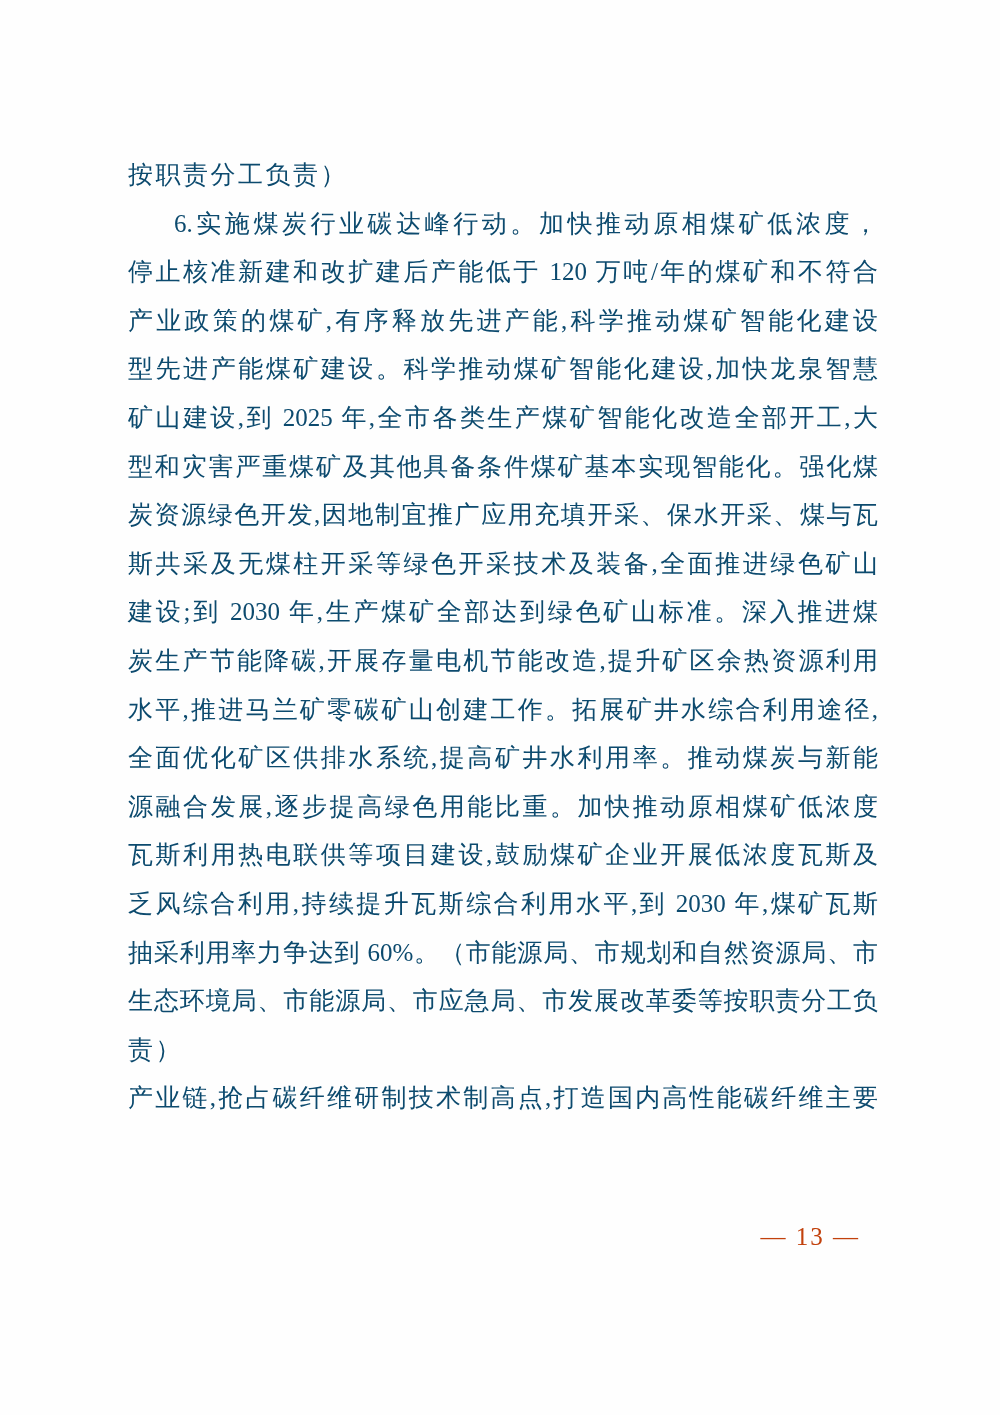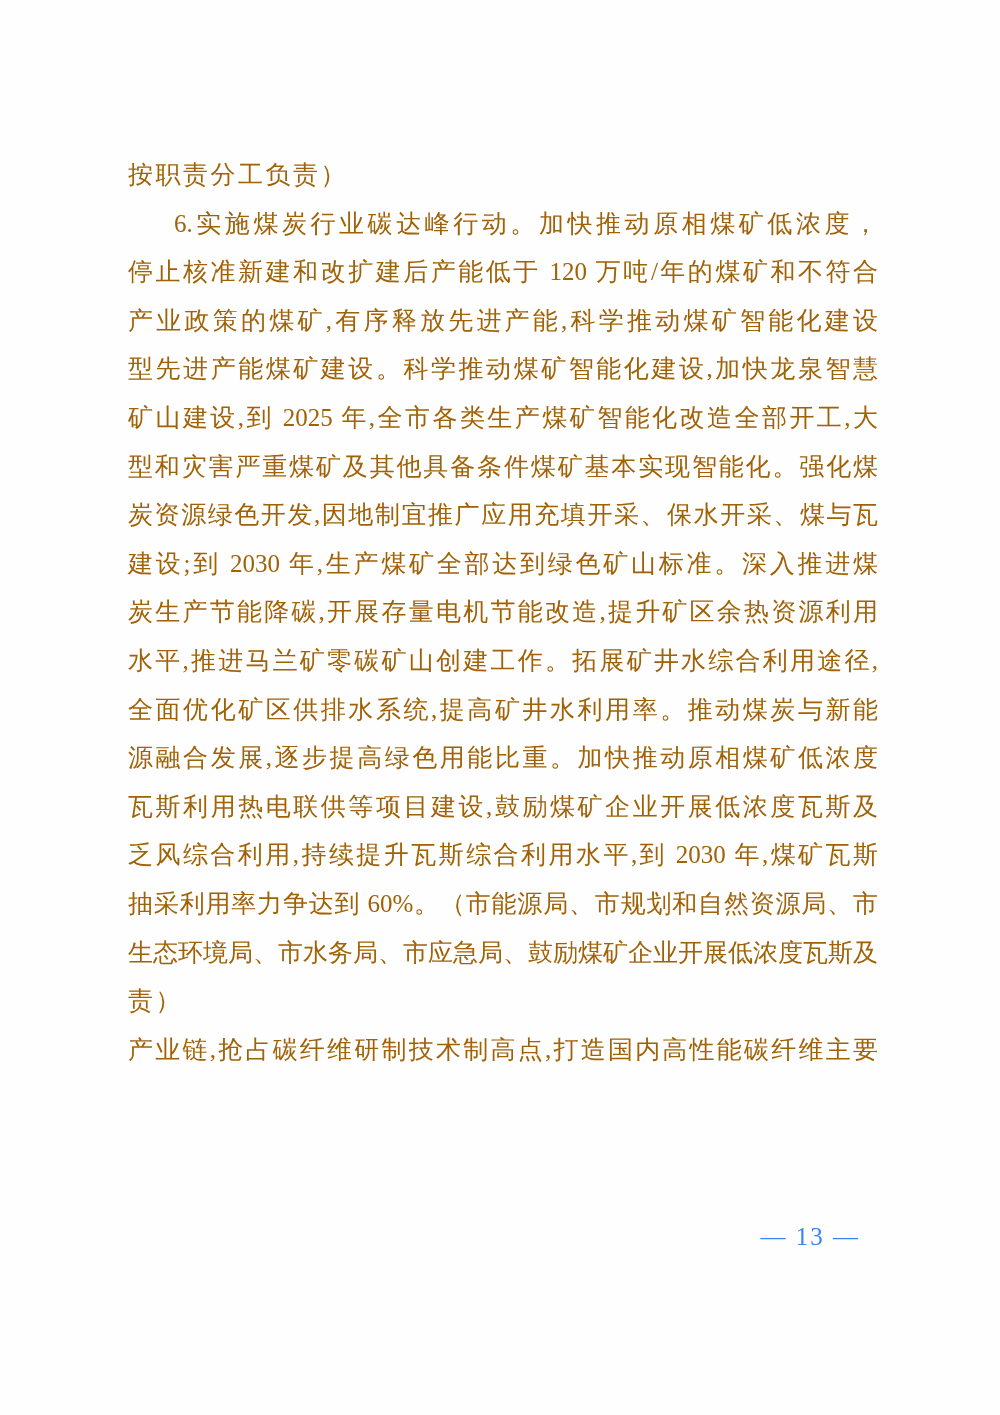--- a/index.html
+++ b/index.html
@@ -14,21 +14,21 @@
   .text-block {
     position: absolute;
     left: 128px;
     top: 151px;
     width: 750px;
   }
   .line {
     height: 48.6px;
     line-height: 48.6px;
     font-size: 25px;
-    color: #a16207;
+    color: #0c4a6e;
     text-align: justify;
     text-align-last: justify;
     white-space: nowrap;
   }
   .line.short {
     text-align: left;
     text-align-last: left;
     letter-spacing: 2.5px;
   }
   .line.indent { text-indent: 46px; }
@@ -36,50 +36,51 @@
   .heading-line {
     font-weight: bold;
     letter-spacing: 1.5px;
   }
   .page-number {
     position: absolute;
     top: 1222px;
     right: 140px;
     font-size: 25px;
     line-height: 30px;
-    color: #3b82f6;
+    color: #c2410c;
     letter-spacing: 2px;
     margin-left: 7px;
   }
 </style>
 </head>
 <body>
 
 <div class="page">
   <div class="text-block">
 
     <div class="line short">按职责分工负责）</div>
 
     <div class="line indent"><span class="lead">6.实施煤炭行业碳达峰行动。</span><span>加快推动原相煤矿低浓度，</span></div>
 
     <div class="line">停止核准新建和改扩建后产能低于 120 万吨/年的煤矿和不符合</div>
     <div class="line">产业政策的煤矿,有序释放先进产能,科学推动煤矿智能化建设</div>
     <div class="line">型先进产能煤矿建设。科学推动煤矿智能化建设,加快龙泉智慧</div>
     <div class="line">矿山建设,到 2025 年,全市各类生产煤矿智能化改造全部开工,大</div>
     <div class="line">型和灾害严重煤矿及其他具备条件煤矿基本实现智能化。强化煤</div>
     <div class="line">炭资源绿色开发,因地制宜推广应用充填开采、保水开采、煤与瓦</div>
+    <div class="line">斯共采及无煤柱开采等绿色开采技术及装备,全面推进绿色矿山</div>
     <div class="line">建设;到 2030 年,生产煤矿全部达到绿色矿山标准。深入推进煤</div>
     <div class="line">炭生产节能降碳,开展存量电机节能改造,提升矿区余热资源利用</div>
     <div class="line">水平,推进马兰矿零碳矿山创建工作。拓展矿井水综合利用途径,</div>
     <div class="line">全面优化矿区供排水系统,提高矿井水利用率。推动煤炭与新能</div>
     <div class="line">源融合发展,逐步提高绿色用能比重。加快推动原相煤矿低浓度</div>
     <div class="line">瓦斯利用热电联供等项目建设,鼓励煤矿企业开展低浓度瓦斯及</div>
     <div class="line">乏风综合利用,持续提升瓦斯综合利用水平,到 2030 年,煤矿瓦斯</div>
     <div class="line">抽采利用率力争达到 60%。（市能源局、市规划和自然资源局、市</div>
-    <div class="line">生态环境局、市水务局、市应急局、鼓励煤矿企业开展低浓度瓦斯及</div>
+    <div class="line">生态环境局、市能源局、市应急局、市发展改革委等按职责分工负</div>
     <div class="line short">责）</div>
 
 
 
     <div class="line">产业链,抢占碳纤维研制技术制高点,打造国内高性能碳纤维主要</div>
 
   </div>
 
   <div class="page-number">— 13 —</div>
 </div>

